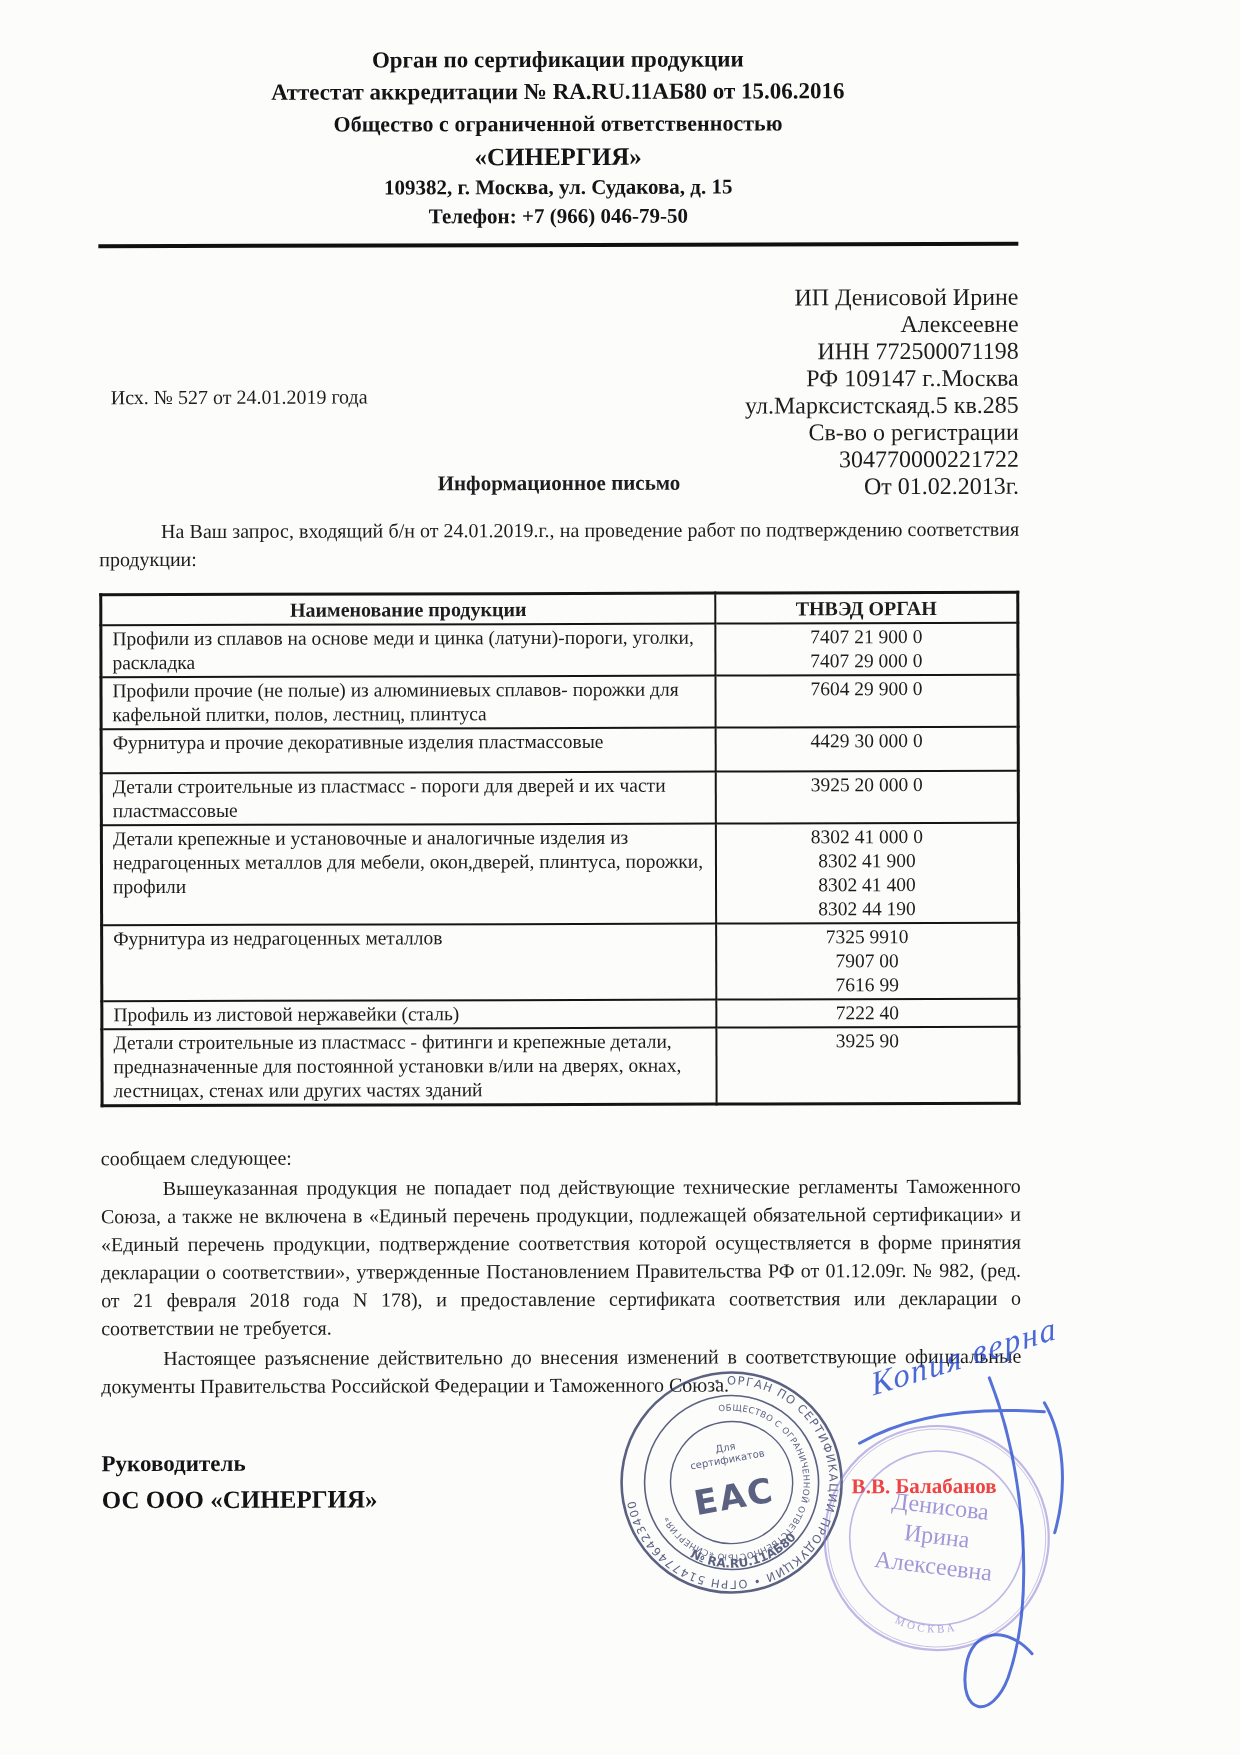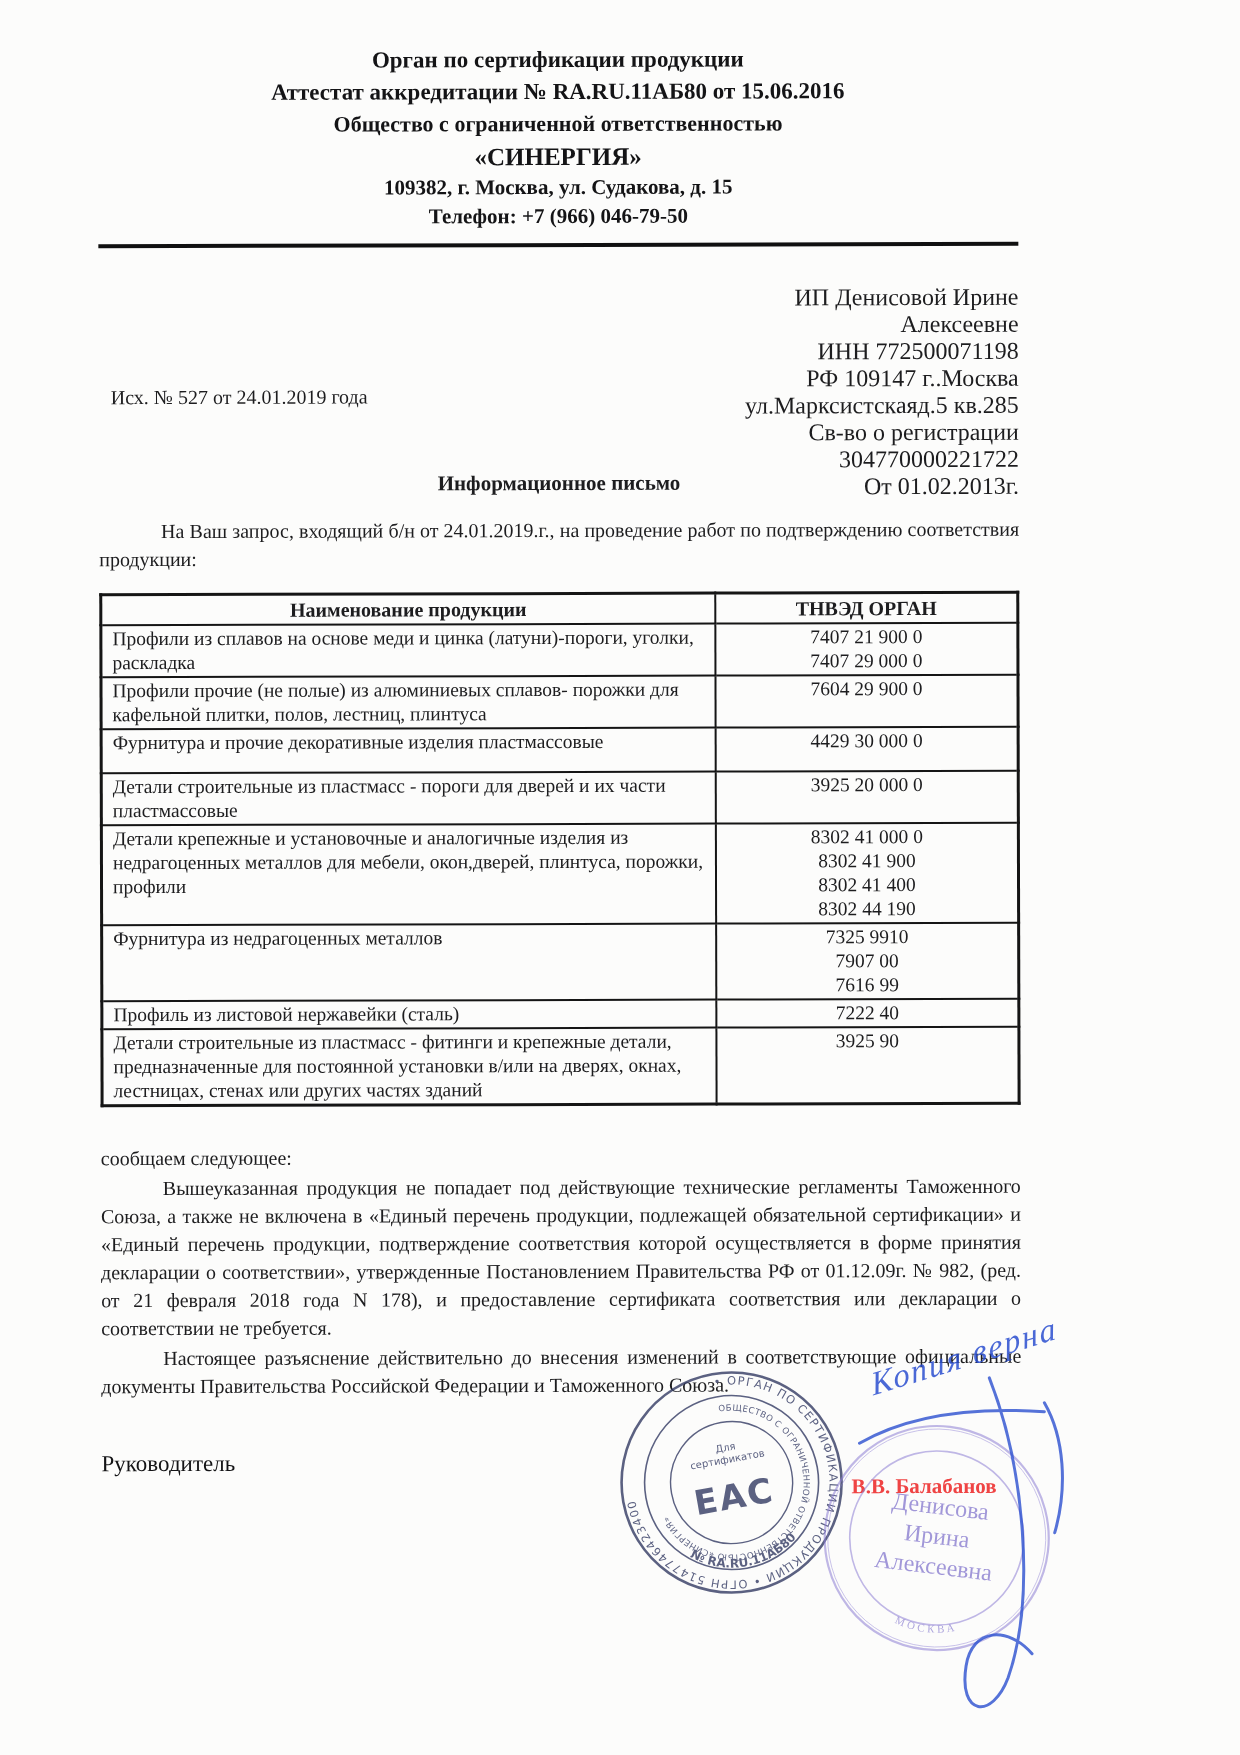--- a/index.html
+++ b/index.html
@@ -24,21 +24,21 @@
   .title{margin-top:14px;text-align:center;font-weight:bold;font-size:21px;}
   .intro{margin-top:20px;font-size:20px;line-height:28px;text-align:justify;text-indent:62px;}
   table.products{margin-top:6px;border-collapse:collapse;width:100%;border:3px solid #151515;}
   .products th,.products td{border:2px solid #151515;padding:1px 10px;font-size:19.5px;line-height:24px;vertical-align:top;}
   .products th{text-align:center;font-weight:bold;font-size:20px;padding:2px 6px;}
   .products td.codes{text-align:center;font-weight:normal;white-space:pre-line;width:33%;}
   .products tr.pad td{padding-bottom:17px;}
   .lead{margin-top:40px;font-size:20px;}
   .para{font-size:20px;line-height:28px;text-align:justify;text-indent:62px;}
   .sign-area{position:relative;margin-top:22px;height:330px;}
-  .role{position:absolute;left:0;top:24px;font-weight:normal;color:#141416;}
+  .role{position:absolute;left:0;top:24px;font-weight:bold;color:#141416;}
   .role .r1{font-size:23px;line-height:35px;}
   .role .r2{font-size:25px;line-height:37px;}
   .signatory{position:absolute;left:750px;top:54px;font-size:21px;font-weight:bold;white-space:nowrap;color:#ef4444;}
   .cert-stamp{position:absolute;left:514px;top:-54px;width:232px;height:232px;transform:rotate(-10deg);}
   .name-stamp{position:absolute;left:714px;top:-8px;width:242px;height:252px;transform:rotate(7deg);}
   .handnote{position:absolute;left:766px;top:-82px;font-size:33px;font-style:italic;color:#2b4fd0;
             transform:rotate(-17deg) skewX(-8deg);letter-spacing:2px;opacity:.85;white-space:nowrap;}
   .flourish{position:absolute;left:738px;top:-72px;width:240px;height:400px;}
 </style>
 </head>
@@ -123,20 +123,21 @@
   </table>
 
   <div class="lead">сообщаем следующее:</div>
   <p class="para" style="margin:4px 0 0 0;">Вышеуказанная продукция не попадает под действующие технические регламенты Таможенного Союза, а также не включена в «Единый перечень продукции, подлежащей обязательной сертификации» и «Единый перечень продукции, подтверждение соответствия которой осуществляется в форме принятия декларации о соответствии», утвержденные Постановлением Правительства РФ от 01.12.09г. № 982, (ред. от 21 февраля 2018 года N 178), и предоставление сертификата соответствия или декларации о соответствии не требуется.</p>
   <p class="para" style="margin:2px 0 0 0;">Настоящее разъяснение действительно до внесения изменений в соответствующие официальные документы Правительства Российской Федерации и Таможенного Союза.</p>
 
   <div class="sign-area">
 
     <div class="role">
       <div class="r1">Руководитель</div>
+      <div class="r2">ОС ООО «СИНЕРГИЯ»</div>
     </div>
 
     <div class="signatory">В.В. Балабанов</div>
 
     <svg class="cert-stamp" viewBox="0 0 232 232">
       <g fill="none" stroke="#333a63" opacity="0.8">
         <circle cx="116" cy="116" r="110" stroke-width="2.6"></circle>
         <circle cx="116" cy="116" r="87" stroke-width="1.6"></circle>
         <circle cx="116" cy="116" r="61" stroke-width="1.4"></circle>
       </g>

